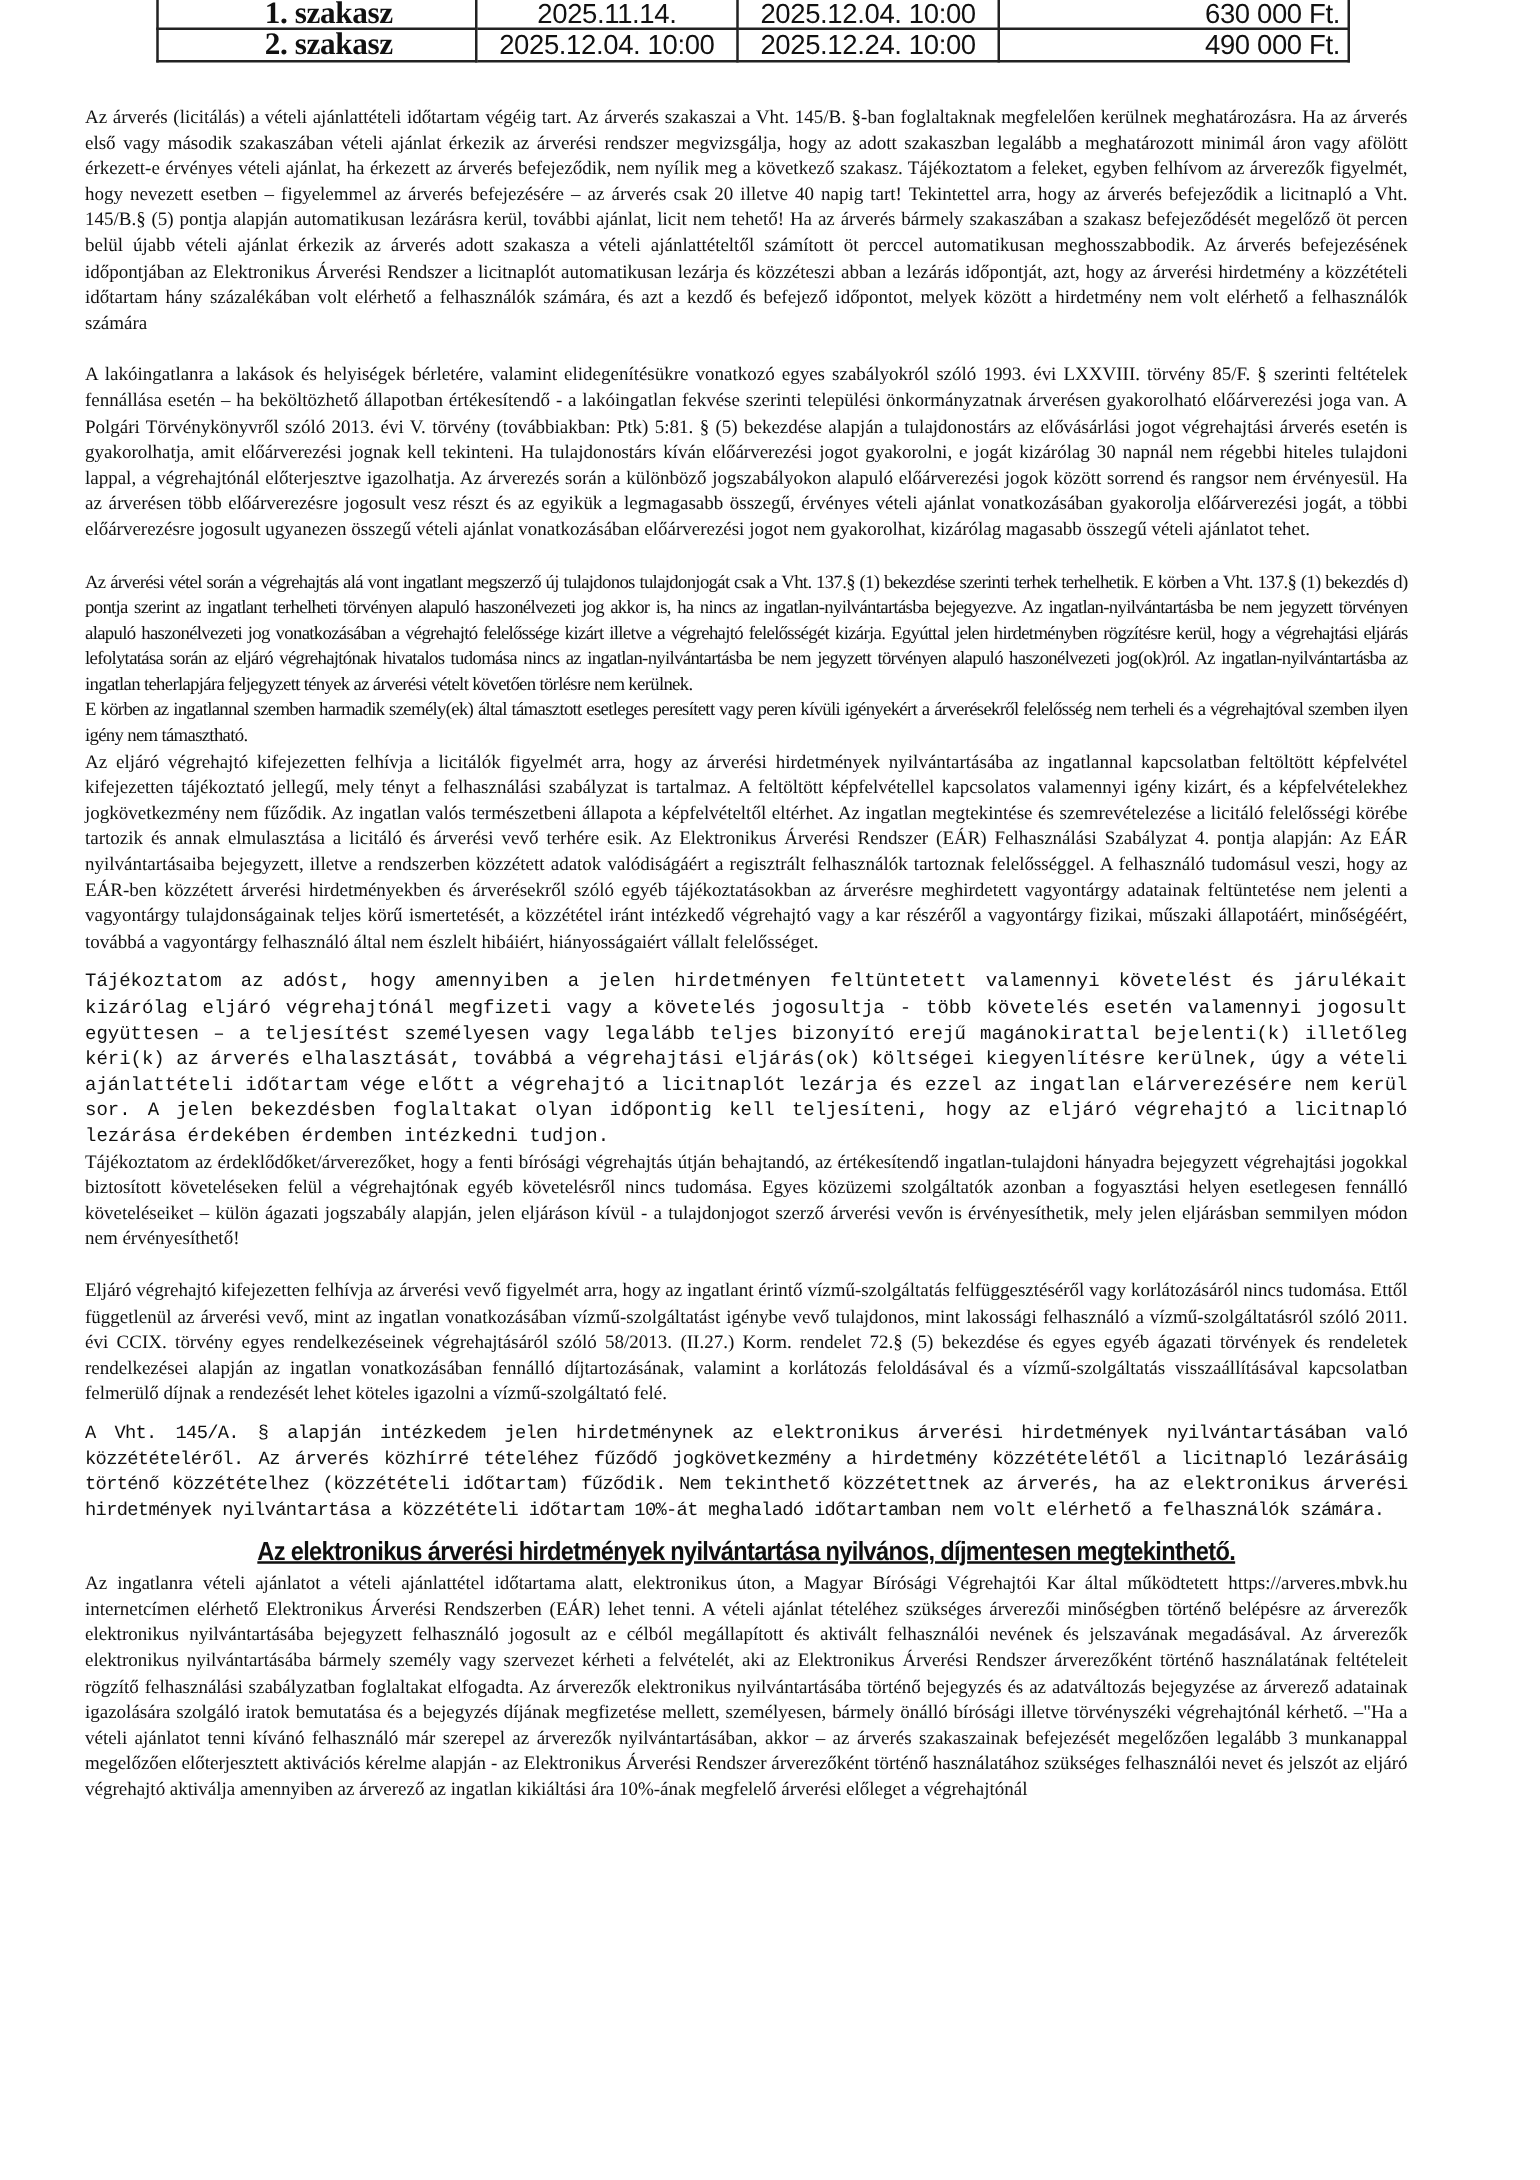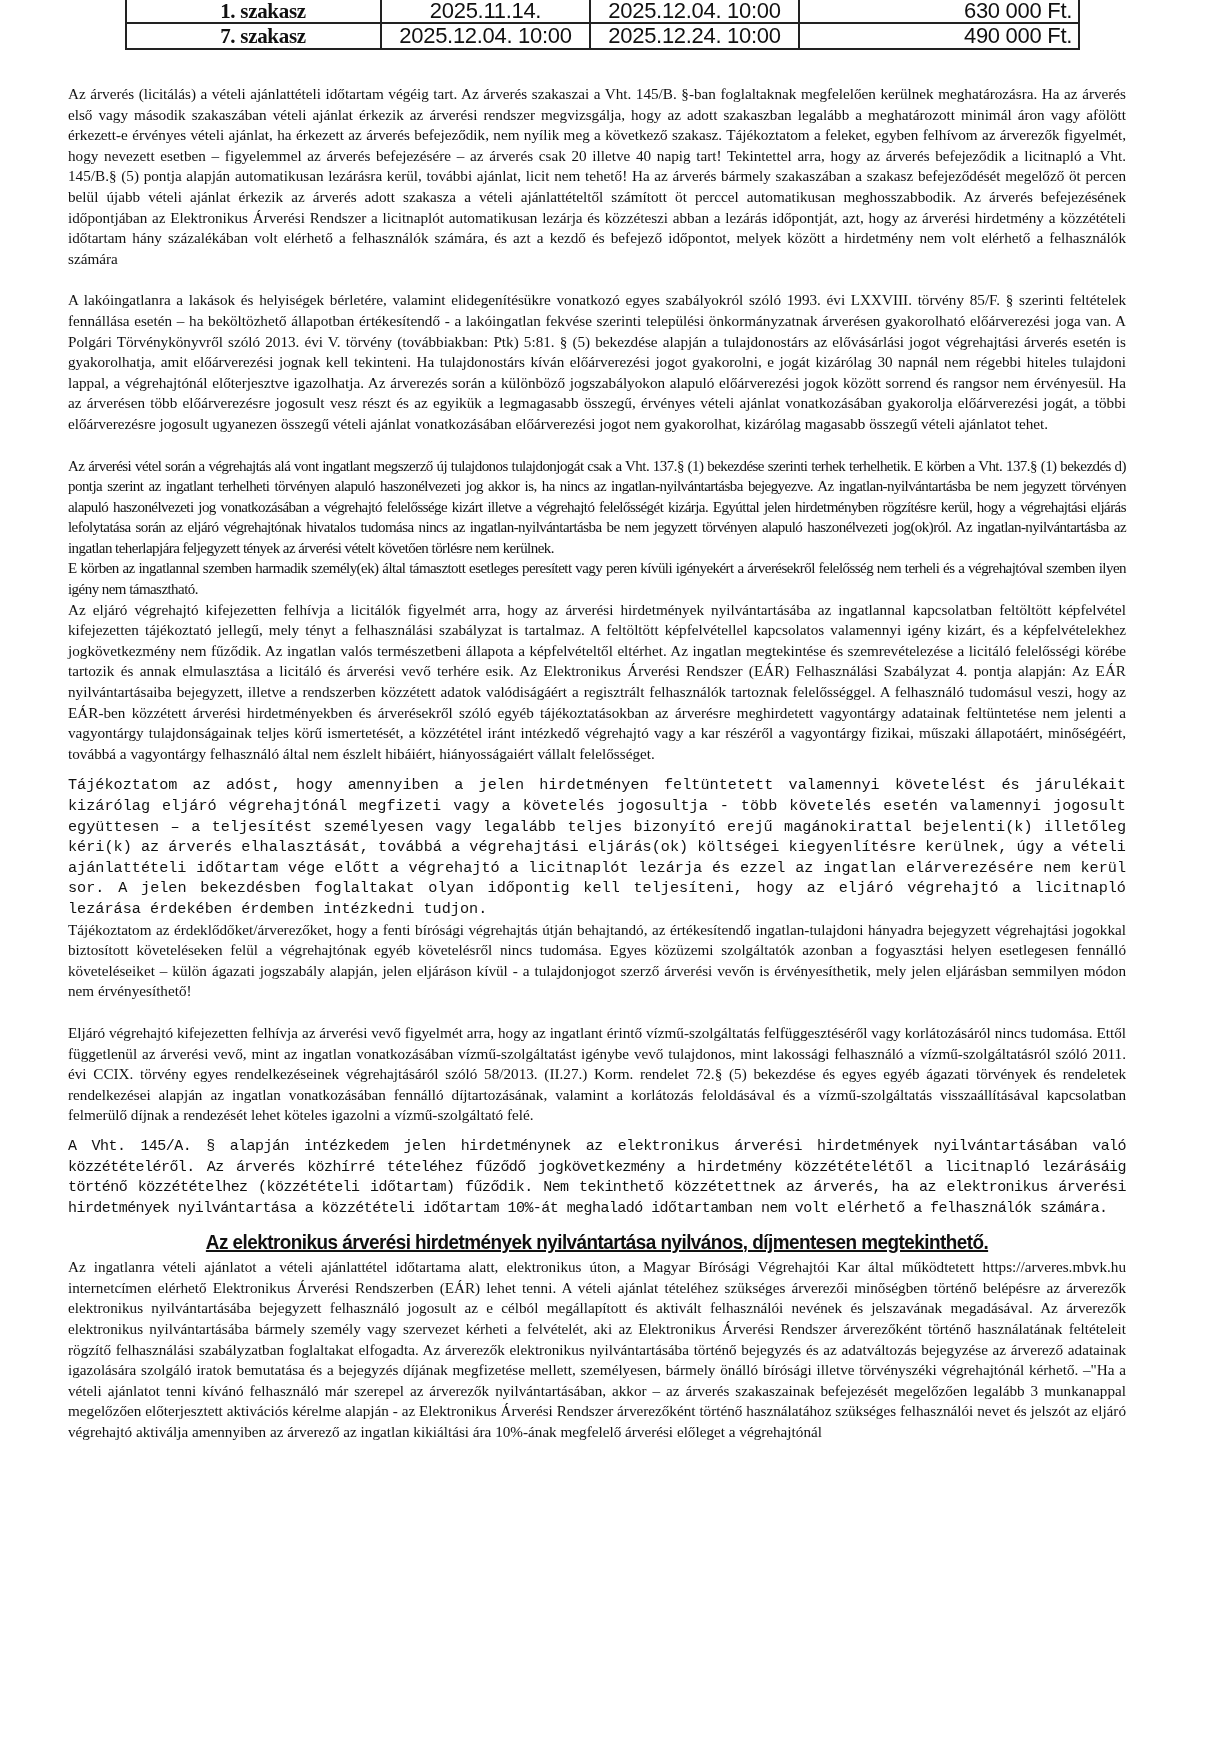--- a/index.html
+++ b/index.html
@@ -1,21 +1,21 @@
 <!DOCTYPE html>
 <html><head>
 <meta charset="utf-8">
 <style>
   html, body { margin: 0; padding: 0; background: #ffffff; }
   body { width: 1232px; height: 1744px; position: relative; overflow: hidden; color: #111; }
   .page { position: absolute; left: 68px; top: 0; width: 1058px; font-family: "Liberation Serif", "DejaVu Serif", serif; font-size: 15.2px; line-height: 20.6px; }
   table.stages { position: absolute; left: 57px; top: 0; width: 955px; border-collapse: collapse; font-family: "Liberation Sans Narrow", "Liberation Sans", sans-serif; }
   table.stages td { border-left: 2px solid #222; border-right: 2px solid #222; border-bottom: 2px solid #222; height: 24px; padding: 0 6px; font-size: 22px; font-stretch: condensed; letter-spacing: -0.3px; }
   table.stages tr:first-child td { height: 22px; }
-  table.stages td.c1 { width: 222px; text-align: center; font-family: "Liberation Serif", serif; font-weight: bold; font-size: 21px; padding-left: 25px; }
+  table.stages td.c1 { width: 222px; text-align: center; font-family: "Liberation Serif", serif; font-weight: bold; font-size: 25px; padding-left: 25px; }
   table.stages td.c2 { width: 195px; text-align: center; }
   table.stages td.c3 { width: 195px; text-align: center; }
   table.stages td.c4 { text-align: right; }
   .text { position: absolute; left: 0; top: 84px; width: 1058px; }
   p { margin: 0; text-align: justify; }
   p.gap { margin-top: 21px; }
   p.gap2 { margin-top: 11px; font-family: Liberation Mono, monospace; }
   .narrow { font-family: "Liberation Sans Narrow", "Liberation Serif", serif; letter-spacing: -0.55px; font-size: 15px; }
   h2.notice { margin: 10px 0 2px 0; text-align: center; font-family: "Liberation Sans", sans-serif; font-weight: bold; font-size: 21px; line-height: 26px; text-decoration: underline; text-decoration-thickness: 2px; letter-spacing: -0.6px; transform: scaleX(0.9); }
   .pagenum { position: absolute; left: 0; width: 1058px; top: 1722px; text-align: center; font-family: "Liberation Sans", sans-serif; font-weight: bold; font-size: 21px; margin-top: 46px; }
@@ -27,21 +27,21 @@
 
   <table class="stages">
     <tbody>
       <tr>
         <td class="c1">1. szakasz</td>
         <td class="c2">2025.11.14.</td>
         <td class="c3">2025.12.04. 10:00</td>
         <td class="c4">630 000 Ft.</td>
       </tr>
       <tr>
-        <td class="c1">7. szakasz</td>
+        <td class="c1">2. szakasz</td>
         <td class="c2">2025.12.04. 10:00</td>
         <td class="c3">2025.12.24. 10:00</td>
         <td class="c4">490 000 Ft.</td>
       </tr>
     </tbody>
   </table>
 
   <div class="text">
     <p>Az árverés (licitálás) a vételi ajánlattételi időtartam végéig tart. Az árverés szakaszai a Vht. 145/B. §-ban foglaltaknak megfelelően kerülnek meghatározásra. Ha az árverés első vagy második szakaszában vételi ajánlat érkezik az árverési rendszer megvizsgálja, hogy az adott szakaszban legalább a meghatározott minimál áron vagy afölött érkezett-e érvényes vételi ajánlat, ha érkezett az árverés befejeződik, nem nyílik meg a következő szakasz. Tájékoztatom a feleket, egyben felhívom az árverezők figyelmét, hogy nevezett esetben – figyelemmel az árverés befejezésére – az árverés csak 20 illetve 40 napig tart! Tekintettel arra, hogy az árverés befejeződik a licitnapló a Vht. 145/B.§ (5) pontja alapján automatikusan lezárásra kerül, további ajánlat, licit nem tehető! Ha az árverés bármely szakaszában a szakasz befejeződését megelőző öt percen belül újabb vételi ajánlat érkezik az árverés adott szakasza a vételi ajánlattételtől számított öt perccel automatikusan meghosszabbodik. Az árverés befejezésének időpontjában az Elektronikus Árverési Rendszer a licitnaplót automatikusan lezárja és közzéteszi abban a lezárás időpontját, azt, hogy az árverési hirdetmény a közzétételi időtartam hány százalékában volt elérhető a felhasználók számára, és azt a kezdő és befejező időpontot, melyek között a hirdetmény nem volt elérhető a felhasználók számára</p>
     <p class="gap">A lakóingatlanra a lakások és helyiségek bérletére, valamint elidegenítésükre vonatkozó egyes szabályokról szóló 1993. évi LXXVIII. törvény 85/F. § szerinti feltételek fennállása esetén – ha beköltözhető állapotban értékesítendő - a lakóingatlan fekvése szerinti települési önkormányzatnak árverésen gyakorolható előárverezési joga van. A Polgári Törvénykönyvről szóló 2013. évi V. törvény (továbbiakban: Ptk) 5:81. § (5) bekezdése alapján a tulajdonostárs az elővásárlási jogot végrehajtási árverés esetén is gyakorolhatja, amit előárverezési jognak kell tekinteni. Ha tulajdonostárs kíván előárverezési jogot gyakorolni, e jogát kizárólag 30 napnál nem régebbi hiteles tulajdoni lappal, a végrehajtónál előterjesztve igazolhatja. Az árverezés során a különböző jogszabályokon alapuló előárverezési jogok között sorrend és rangsor nem érvényesül. Ha az árverésen több előárverezésre jogosult vesz részt és az egyikük a legmagasabb összegű, érvényes vételi ajánlat vonatkozásában gyakorolja előárverezési jogát, a többi előárverezésre jogosult ugyanezen összegű vételi ajánlat vonatkozásában előárverezési jogot nem gyakorolhat, kizárólag magasabb összegű vételi ajánlatot tehet.</p>

